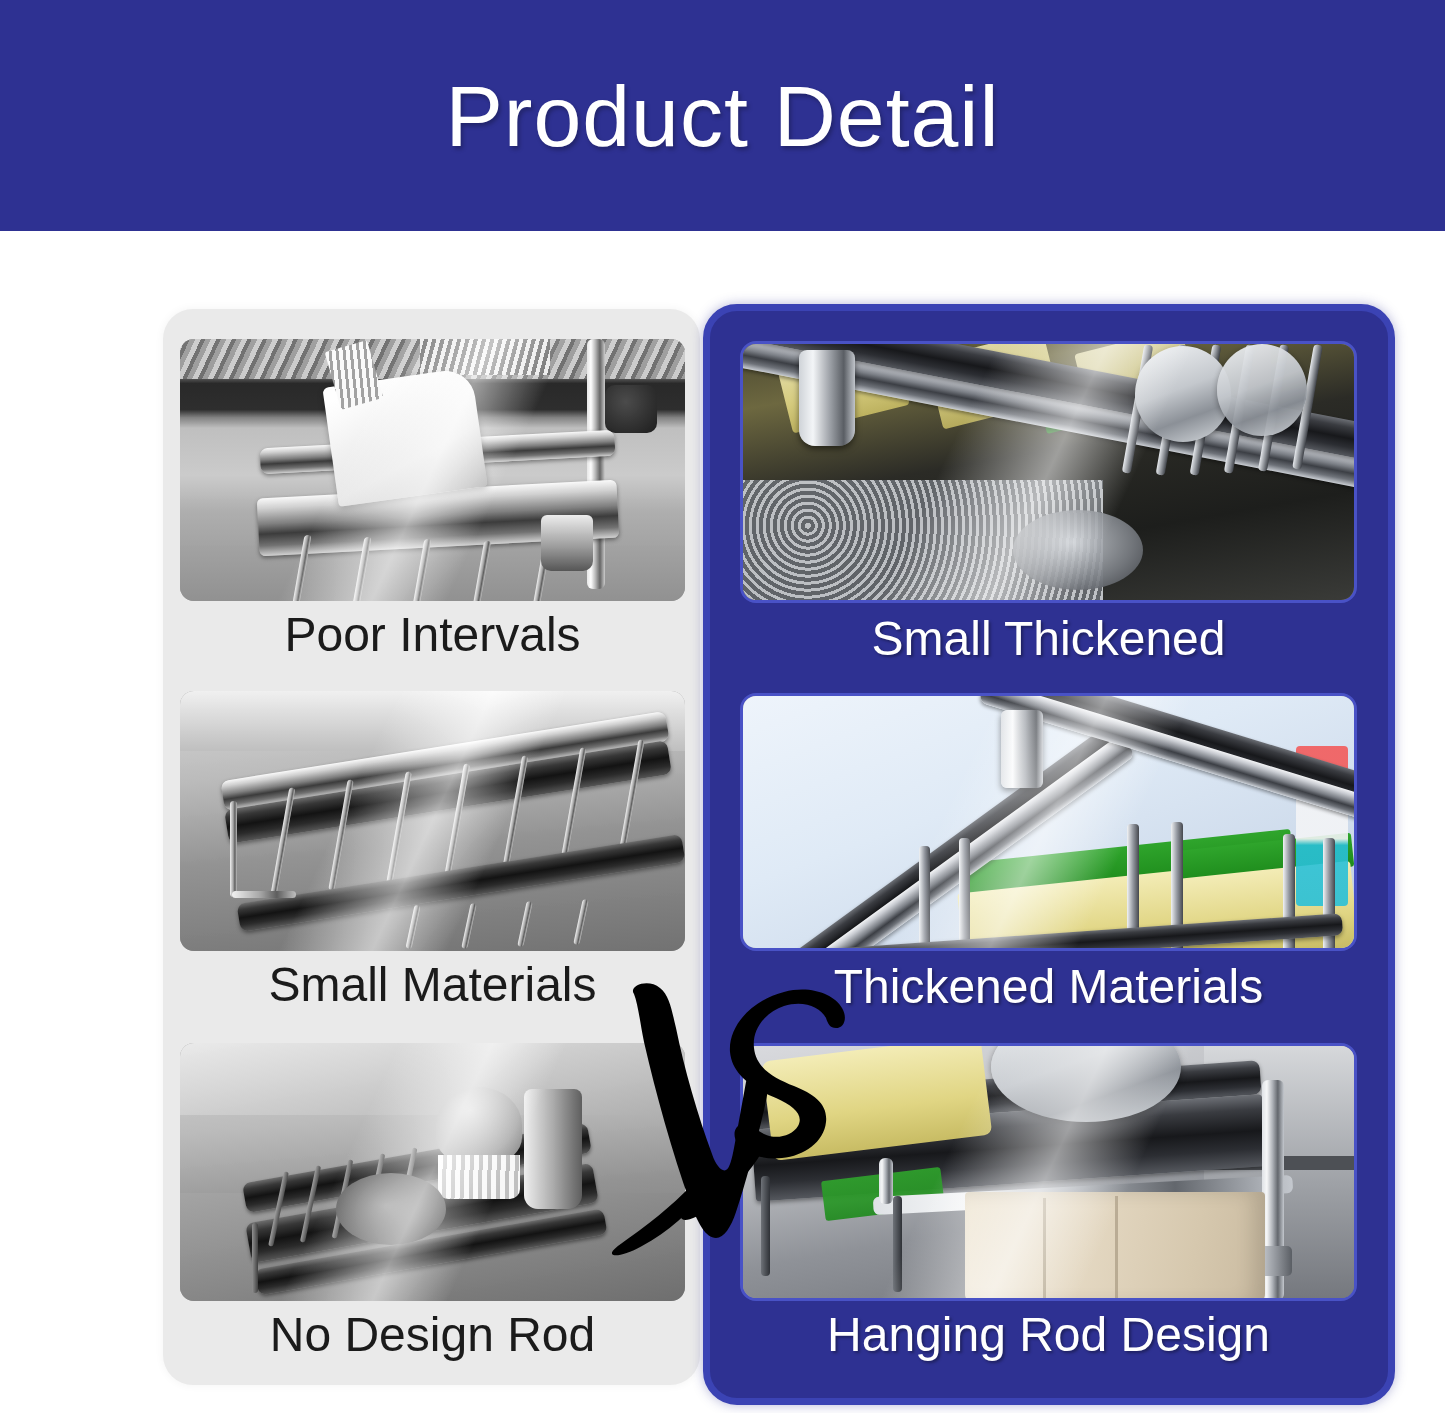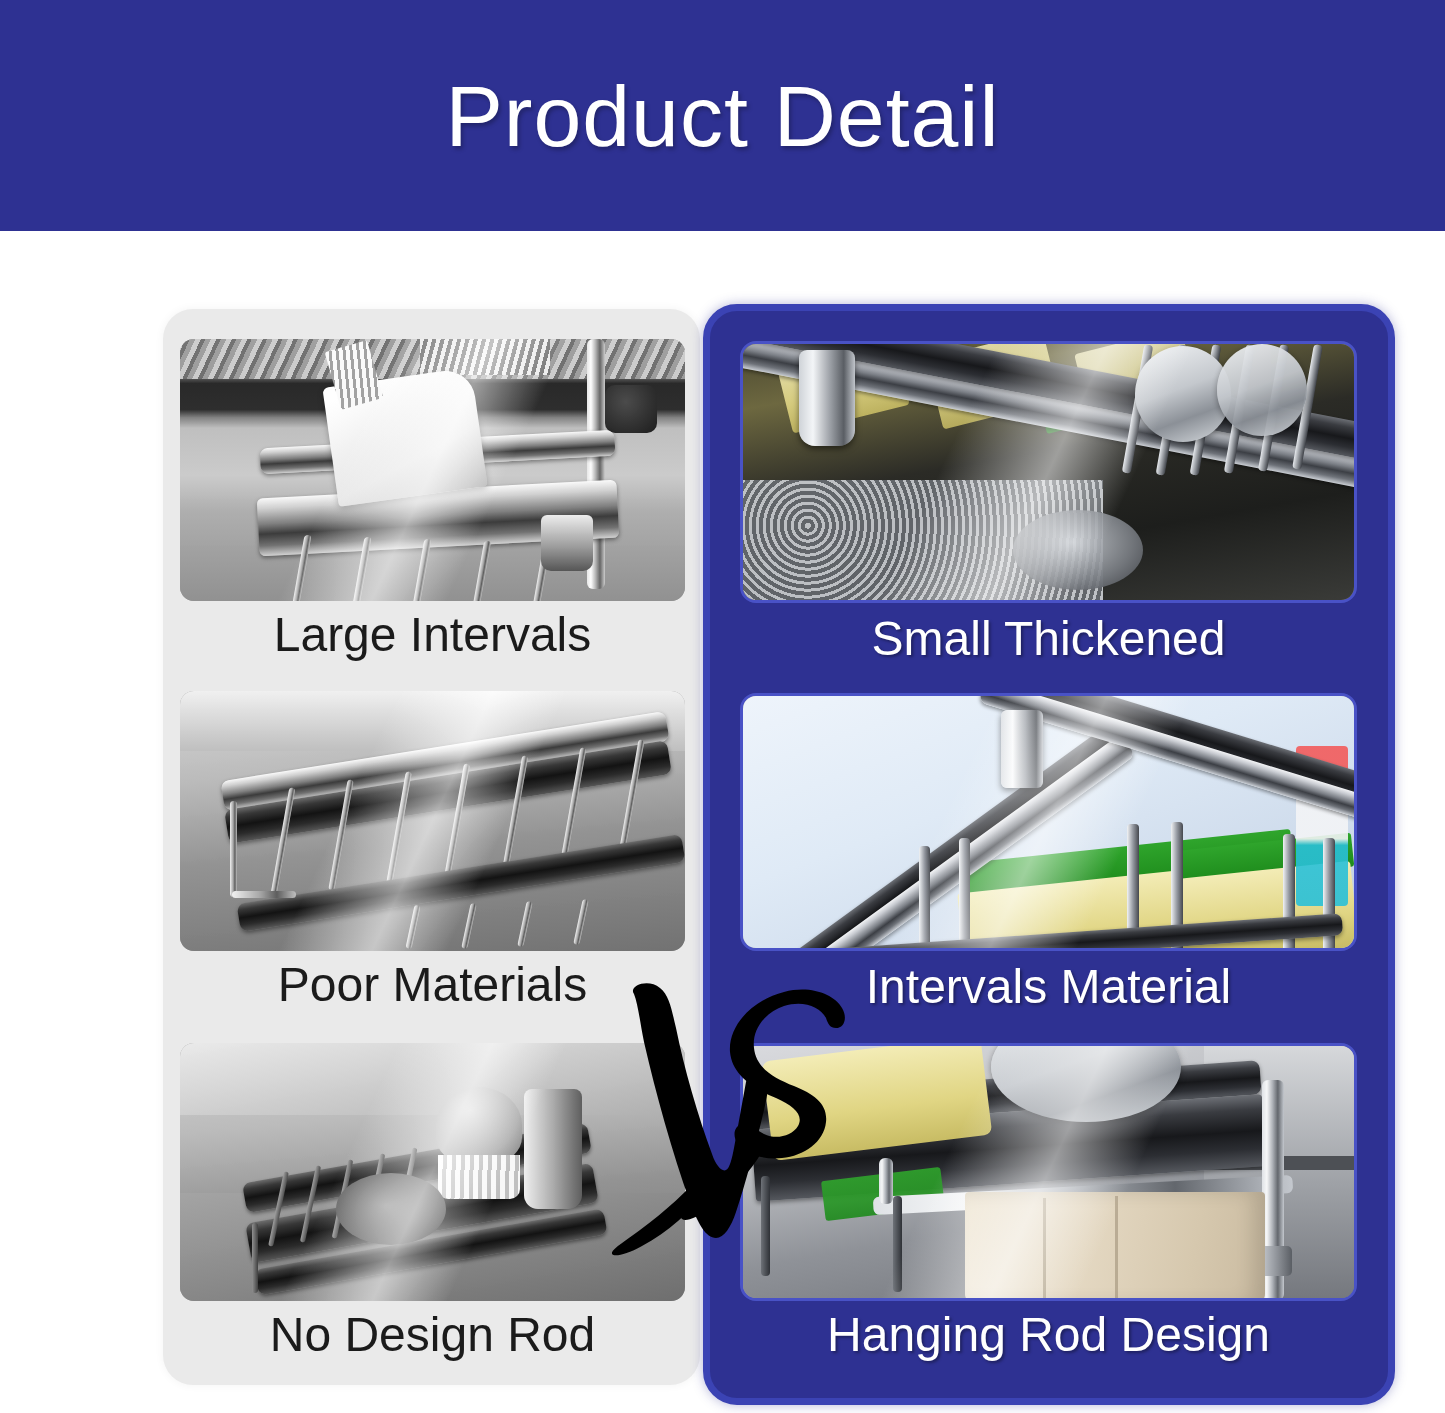--- a/index.html
+++ b/index.html
@@ -209,21 +209,21 @@
         <div class="wire" style="left:298px;top:202px;width:7px;height:70px;transform:skewX(-10deg);"></div>
         <div class="wire" style="left:358px;top:204px;width:7px;height:66px;transform:skewX(-10deg);"></div>
 
         <div style="position:absolute;left:150px;top:38px;width:150px;height:120px;background:linear-gradient(160deg,#fdfdfd,#dfe2e6 65%,#b5b9bf);border-radius:6px 30px 4px 4px;transform:rotate(-8deg);box-shadow:0 2px 6px rgba(0,0,0,.25);"></div>
         <div style="position:absolute;left:152px;top:6px;width:44px;height:60px;background:repeating-linear-gradient(100deg,#f2f4f6 0 4px,#9da1a7 4px 7px);transform:rotate(-16deg);border-radius:3px;"></div>
 
         <div style="position:absolute;right:92px;top:176px;width:52px;height:56px;background:linear-gradient(180deg,#e5e8ec,#999ea4 55%,#55585e);border-radius:6px 6px 10px 10px;"></div>
         <div class="shine" style="inset:0;"></div>
       </div>
     </div>
-    <div class="caption cap-dark">Large Intervals</div>
+    <div class="caption cap-dark">Poor Intervals</div>
   </div>
 
   <div class="cell" id="cell-l2">
     <div class="photo gray">
       <div class="scene">
         <div class="bg-counter"></div>
         <div style="position:absolute;left:0;top:0;width:100%;height:60px;background:linear-gradient(180deg,#e9ebee,#b8bcc2);"></div>
 
         <div class="bar" style="left:40px;top:55px;width:450px;height:30px;transform:rotate(-9deg);"></div>
         <div class="bar bar-dark" style="left:44px;top:84px;width:448px;height:34px;transform:rotate(-9deg);"></div>
@@ -241,21 +241,21 @@
         <div class="wire" style="left:50px;top:110px;width:7px;height:96px;"></div>
         <div class="wire" style="left:52px;top:200px;width:64px;height:7px;"></div>
 
         <div class="wire" style="left:230px;top:214px;width:6px;height:44px;transform:rotate(12deg);"></div>
         <div class="wire" style="left:286px;top:212px;width:6px;height:46px;transform:rotate(12deg);"></div>
         <div class="wire" style="left:342px;top:210px;width:6px;height:46px;transform:rotate(12deg);"></div>
         <div class="wire" style="left:398px;top:208px;width:6px;height:46px;transform:rotate(12deg);"></div>
         <div class="shine" style="inset:0;"></div>
       </div>
     </div>
-    <div class="caption cap-dark">Poor Materials</div>
+    <div class="caption cap-dark">Small Materials</div>
   </div>
 
   <div class="cell" id="cell-l3">
     <div class="photo gray">
       <div class="scene">
         <div class="bg-counter"></div>
         <div style="position:absolute;left:0;top:0;width:100%;height:72px;background:linear-gradient(170deg,#e2e5e9,#a9adb3);"></div>
         <div style="position:absolute;left:0;top:150px;width:100%;height:110px;background:linear-gradient(170deg,#9fa3a9,#6b6f76);"></div>
 
         <div class="bar bar-dark" style="left:62px;top:110px;width:350px;height:30px;transform:rotate(-10deg);"></div>
@@ -337,21 +337,21 @@
         <div class="wire" style="left:216px;top:142px;width:11px;height:118px;background:linear-gradient(90deg,#f1f3f5,#9498a0 50%,#45484e);"></div>
         <div class="wire" style="left:384px;top:128px;width:12px;height:132px;background:linear-gradient(90deg,#f1f3f5,#9498a0 50%,#45484e);"></div>
         <div class="wire" style="left:428px;top:126px;width:12px;height:134px;background:linear-gradient(90deg,#f1f3f5,#9498a0 50%,#45484e);"></div>
         <div class="wire" style="left:540px;top:138px;width:12px;height:122px;background:linear-gradient(90deg,#f1f3f5,#9498a0 50%,#45484e);"></div>
         <div class="wire" style="left:580px;top:142px;width:12px;height:118px;background:linear-gradient(90deg,#f1f3f5,#9498a0 50%,#45484e);"></div>
 
         <div class="bar bar-dark" style="left:60px;top:236px;width:540px;height:22px;transform:rotate(-4deg);"></div>
         <div class="shine" style="inset:0;"></div>
       </div>
     </div>
-    <div class="caption cap-light">Intervals Material</div>
+    <div class="caption cap-light">Thickened Materials</div>
   </div>
 
   <div class="cell" id="cell-r3">
     <div class="photo rt">
       <div class="scene">
         <div style="position:absolute;inset:0;background:linear-gradient(170deg,#d9dade 0%,#bfc1c5 34%,#8f9298 62%,#6b6e74 100%);"></div>
 
         <div style="position:absolute;right:0;top:0;width:150px;height:100%;background:linear-gradient(180deg,#d6d8db,#9ea1a6 55%,#75787e);"></div>
         <div style="position:absolute;right:0;top:110px;width:150px;height:14px;background:#4d5055;"></div>
 

